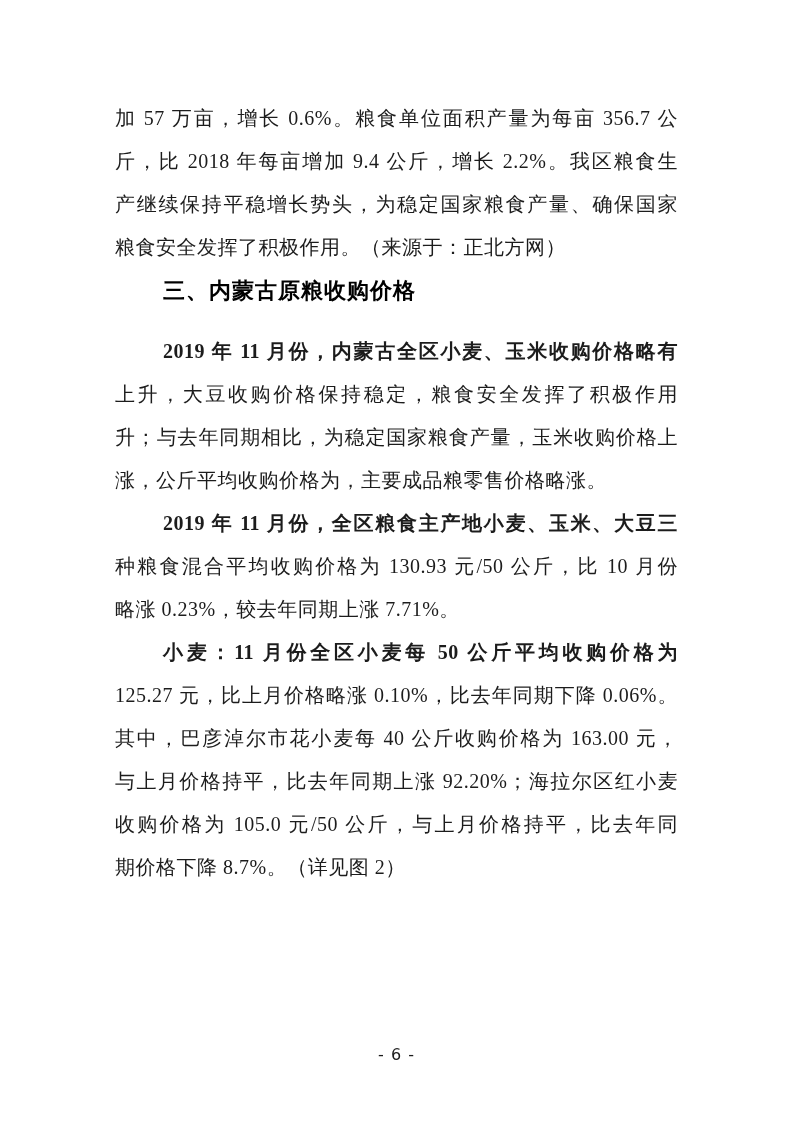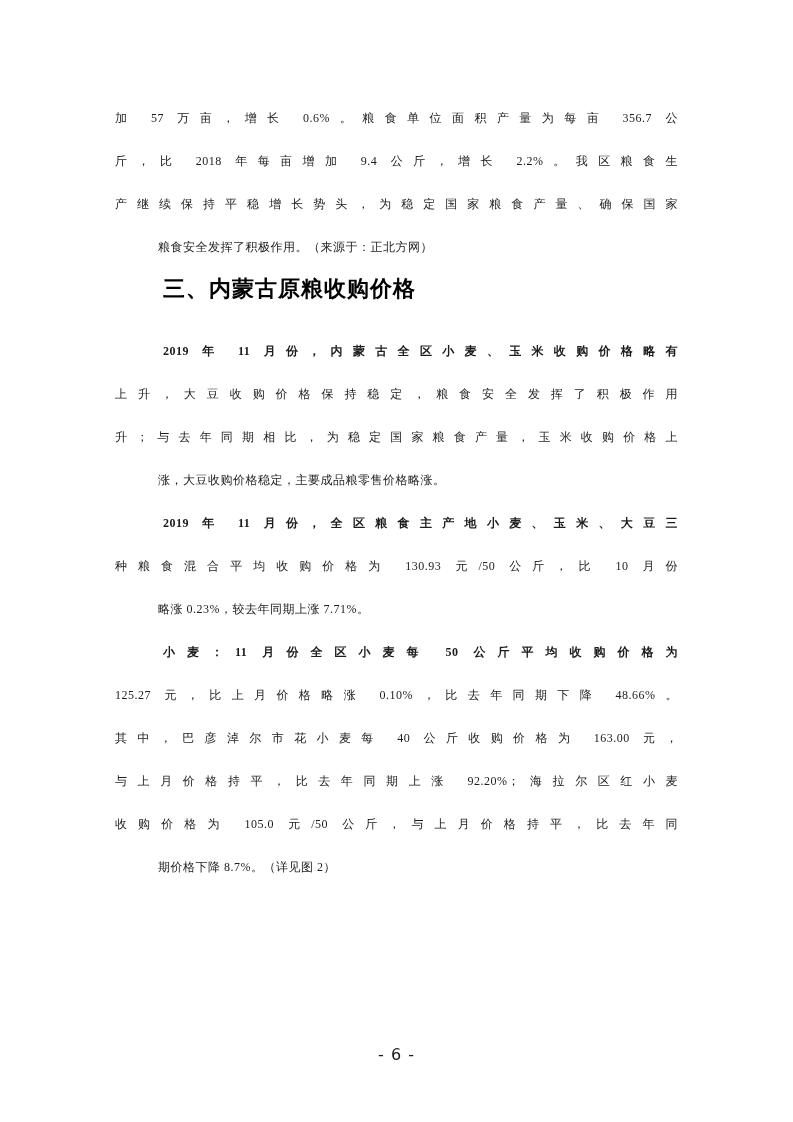--- a/index.html
+++ b/index.html
@@ -20,39 +20,38 @@
     position: absolute;
     left: 115px;
     top: 97px;
     width: 563px;
   }
   .para {
     margin: 0;
     padding: 0;
   }
   .para.body .line {
-    font-size: 12px;
+    font-size: 20px;
     line-height: 43px;
     text-align: justify;
     text-align-last: justify;
     letter-spacing: 0.5px;
   }
   .para.body .line.last {
     text-align-last: left;
-    margin-left: 43px;
   }
   .para .line.first {
     padding-left: 48px;
     font-weight: bold;
   }
   .para.heading {
     margin-bottom: 18px;
   }
   .para.heading .line {
-    font-family: Liberation Mono, monospace;
+    font-family: Liberation Sans, sans-serif;
     font-weight: 700;
     color: #000000;
     font-size: 22px;
     line-height: 43px;
     letter-spacing: 1px;
     text-align: left;
     text-align-last: left;
   }
   .footer {
     position: absolute;
@@ -77,30 +76,30 @@
         <div class="line">产继续保持平稳增长势头，为稳定国家粮食产量、确保国家</div>
         <div class="line last">粮食安全发挥了积极作用。（来源于：正北方网）</div>
       </div>
       <div class="para heading">
         <div class="line first last">三、内蒙古原粮收购价格</div>
       </div>
       <div class="para body">
         <div class="line first">2019 年 11 月份，内蒙古全区小麦、玉米收购价格略有</div>
         <div class="line">上升，大豆收购价格保持稳定，粮食安全发挥了积极作用</div>
         <div class="line">升；与去年同期相比，为稳定国家粮食产量，玉米收购价格上</div>
-        <div class="line last">涨，大豆收购价格稳定，主要成品粮零售价格略涨。</div>
+        <div class="line last">涨，公斤平均收购价格为，主要成品粮零售价格略涨。</div>
       </div>
       <div class="para body">
         <div class="line first">2019 年 11 月份，全区粮食主产地小麦、玉米、大豆三</div>
         <div class="line">种粮食混合平均收购价格为 130.93 元/50 公斤，比 10 月份</div>
         <div class="line last">略涨 0.23%，较去年同期上涨 7.71%。</div>
       </div>
       <div class="para body">
         <div class="line first">小麦：11 月份全区小麦每 50 公斤平均收购价格为</div>
-        <div class="line">125.27 元，比上月价格略涨 0.10%，比去年同期下降 48.66%。</div>
+        <div class="line">125.27 元，比上月价格略涨 0.10%，比去年同期下降 0.06%。</div>
         <div class="line">其中，巴彦淖尔市花小麦每 40 公斤收购价格为 163.00 元，</div>
         <div class="line">与上月价格持平，比去年同期上涨 92.20%；海拉尔区红小麦</div>
         <div class="line">收购价格为 105.0 元/50 公斤，与上月价格持平，比去年同</div>
         <div class="line last">期价格下降 8.7%。（详见图 2）</div>
       </div>
     </div>
   <div class="footer">- 6 -</div>
 </div>
 
 </body></html>

